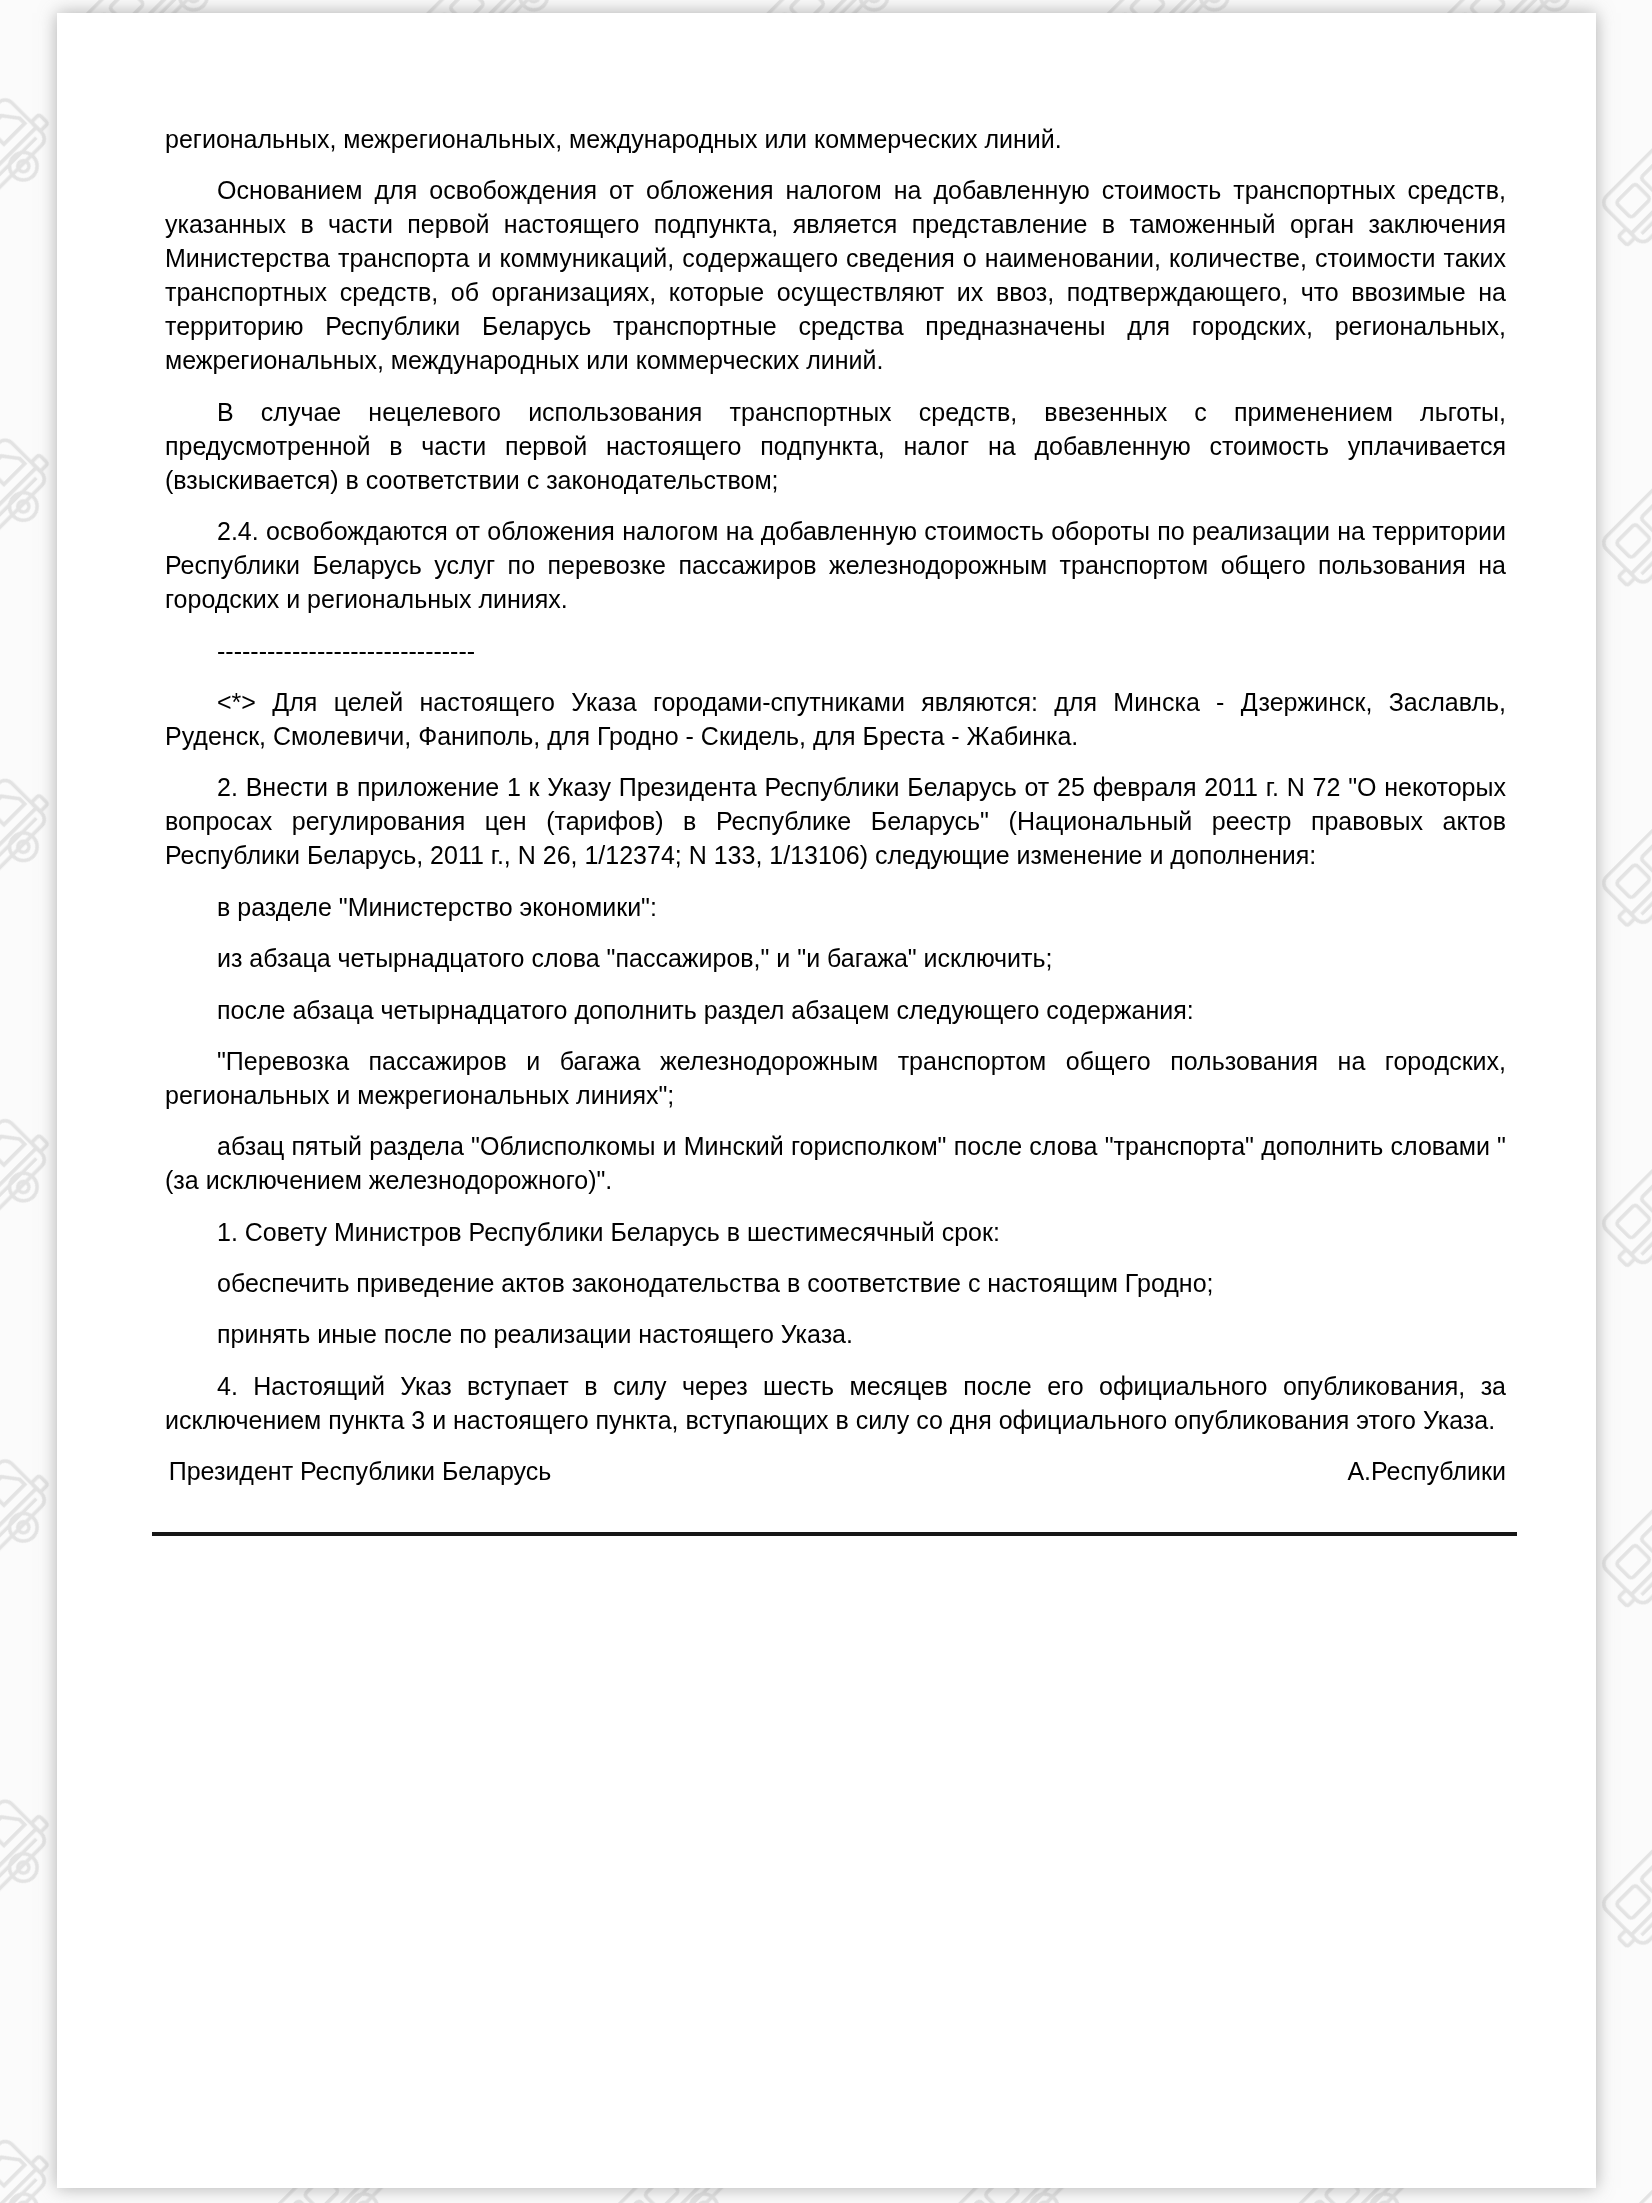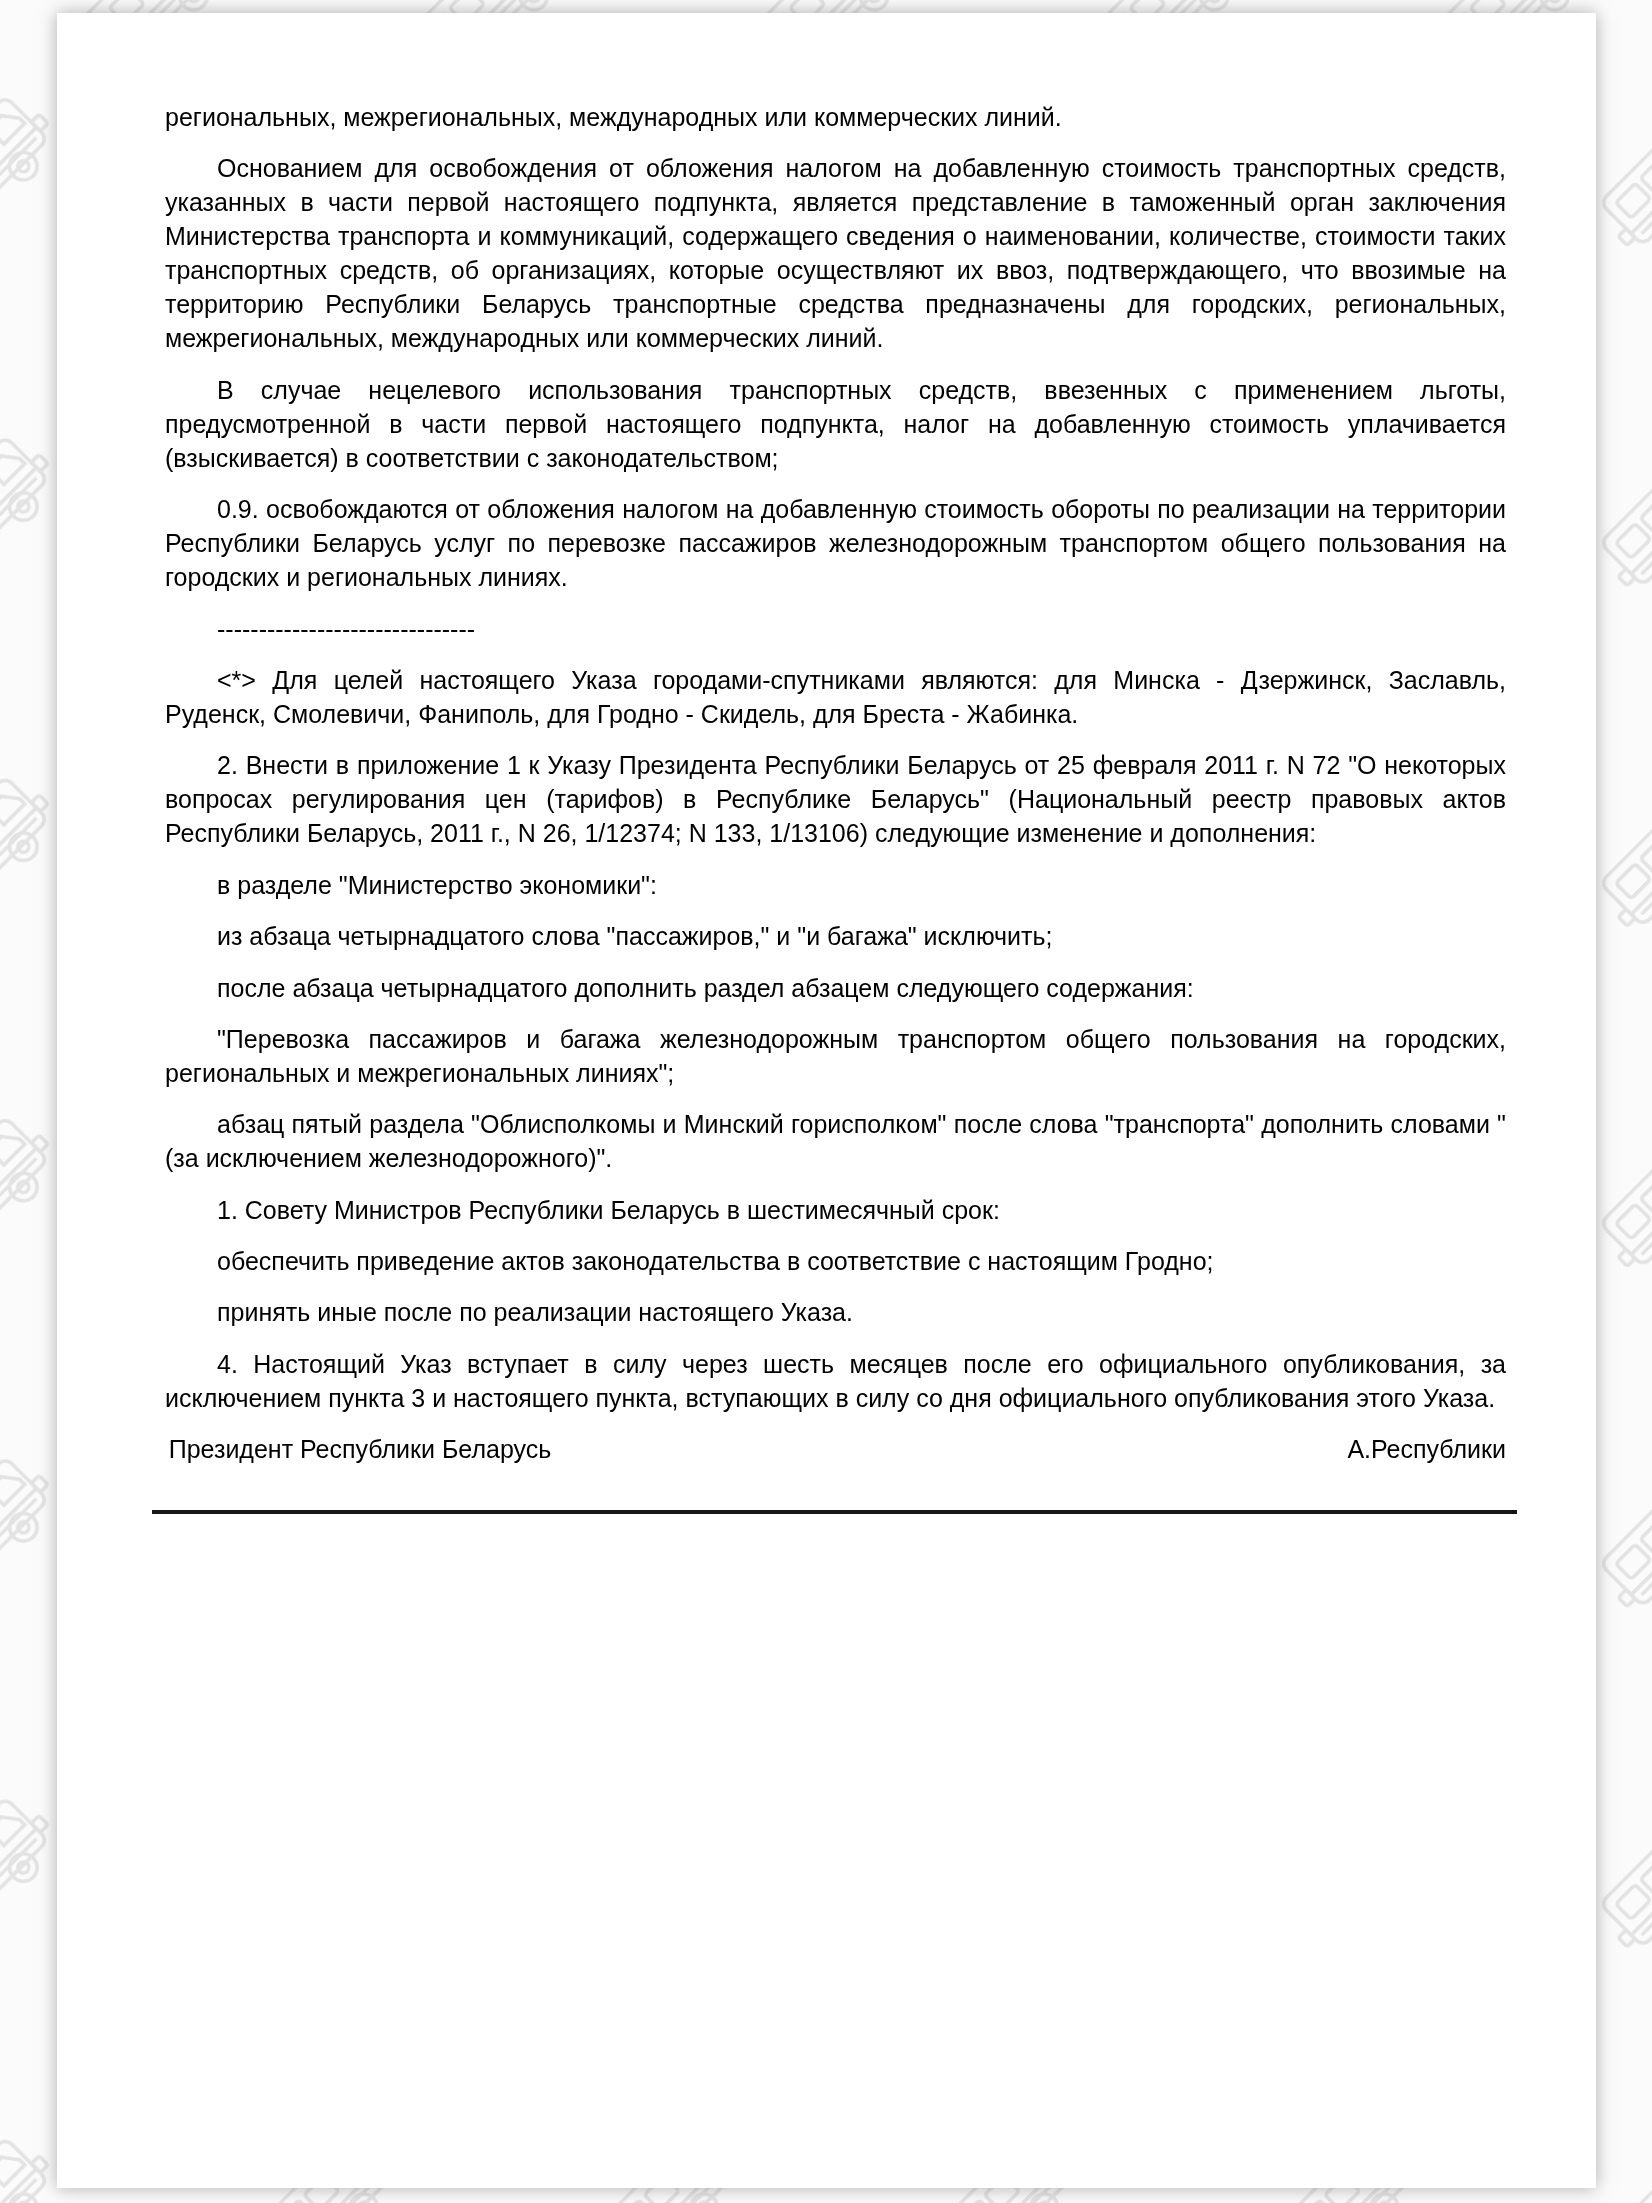--- a/index.html
+++ b/index.html
@@ -5,21 +5,21 @@
   html,body{margin:0;padding:0;}
   body{
     width:1653px;height:2204px;position:relative;overflow:hidden;
     background:#fbfbfb;
     font-family:"Liberation Sans","DejaVu Sans",sans-serif;
   }
   .bg-pattern{position:absolute;left:0;top:0;z-index:0;}
   .page{
     position:absolute;left:57px;top:13px;width:1539px;height:2175px;
     background:#ffffff;z-index:1;box-sizing:border-box;
-    padding:87px 90px 0 108px;
+    padding:109px 90px 0 108px;
     box-shadow:0 0 16.5px rgba(110,110,110,0.55);
   }
   .page p{
     margin:0 0 17.4px 0;
     font-size:25px;line-height:34px;color:#000;
     text-align:justify;
   }
   .indent{text-indent:52px;}
   .dashes{letter-spacing:0;}
   .sig-row{
@@ -57,21 +57,21 @@
     </pattern>
   </defs>
   <rect width="1800" height="2400" fill="#fbfbfb"></rect>
   <rect width="1800" height="2400" fill="url(#vehiclePat)"></rect>
 </svg>
 
 <div class="page">
   <p class="p">региональных, межрегиональных, международных или коммерческих линий.</p>
   <p class="p indent">Основанием для освобождения от обложения налогом на добавленную стоимость транспортных средств, указанных в части первой настоящего подпункта, является представление в таможенный орган заключения Министерства транспорта и коммуникаций, содержащего сведения о наименовании, количестве, стоимости таких транспортных средств, об организациях, которые осуществляют их ввоз, подтверждающего, что ввозимые на территорию Республики Беларусь транспортные средства предназначены для городских, региональных, межрегиональных, международных или коммерческих линий.</p>
   <p class="p indent">В случае нецелевого использования транспортных средств, ввезенных с применением льготы, предусмотренной в части первой настоящего подпункта, налог на добавленную стоимость уплачивается (взыскивается) в соответствии с законодательством;</p>
-  <p class="p indent">0.9. освобождаются от обложения налогом на добавленную стоимость обороты по реализации на территории Республики Беларусь услуг по перевозке пассажиров железнодорожным транспортом общего пользования на городских и региональных линиях.</p>
+  <p class="p indent">2.4. освобождаются от обложения налогом на добавленную стоимость обороты по реализации на территории Республики Беларусь услуг по перевозке пассажиров железнодорожным транспортом общего пользования на городских и региональных линиях.</p>
   <p class="p indent dashes">-------------------------------</p>
   <p class="p indent">&lt;*&gt; Для целей настоящего Указа городами-спутниками являются: для Минска - Дзержинск, Заславль, Руденск, Смолевичи, Фаниполь, для Гродно - Скидель, для Бреста - Жабинка.</p>
   <p class="p indent">2. Внести в приложение 1 к Указу Президента Республики Беларусь от 25 февраля 2011 г. N 72 "О некоторых вопросах регулирования цен (тарифов) в Республике Беларусь" (Национальный реестр правовых актов Республики Беларусь, 2011 г., N 26, 1/12374; N 133, 1/13106) следующие изменение и дополнения:</p>
   <p class="p indent">в разделе "Министерство экономики":</p>
   <p class="p indent">из абзаца четырнадцатого слова "пассажиров," и "и багажа" исключить;</p>
   <p class="p indent">после абзаца четырнадцатого дополнить раздел абзацем следующего содержания:</p>
   <p class="p indent">"Перевозка пассажиров и багажа железнодорожным транспортом общего пользования на городских, региональных и межрегиональных линиях";</p>
   <p class="p indent">абзац пятый раздела "Облисполкомы и Минский горисполком" после слова "транспорта" дополнить словами "(за исключением железнодорожного)".</p>
   <p class="p indent">1. Совету Министров Республики Беларусь в шестимесячный срок:</p>
   <p class="p indent">обеспечить приведение актов законодательства в соответствие с настоящим Гродно;</p>

